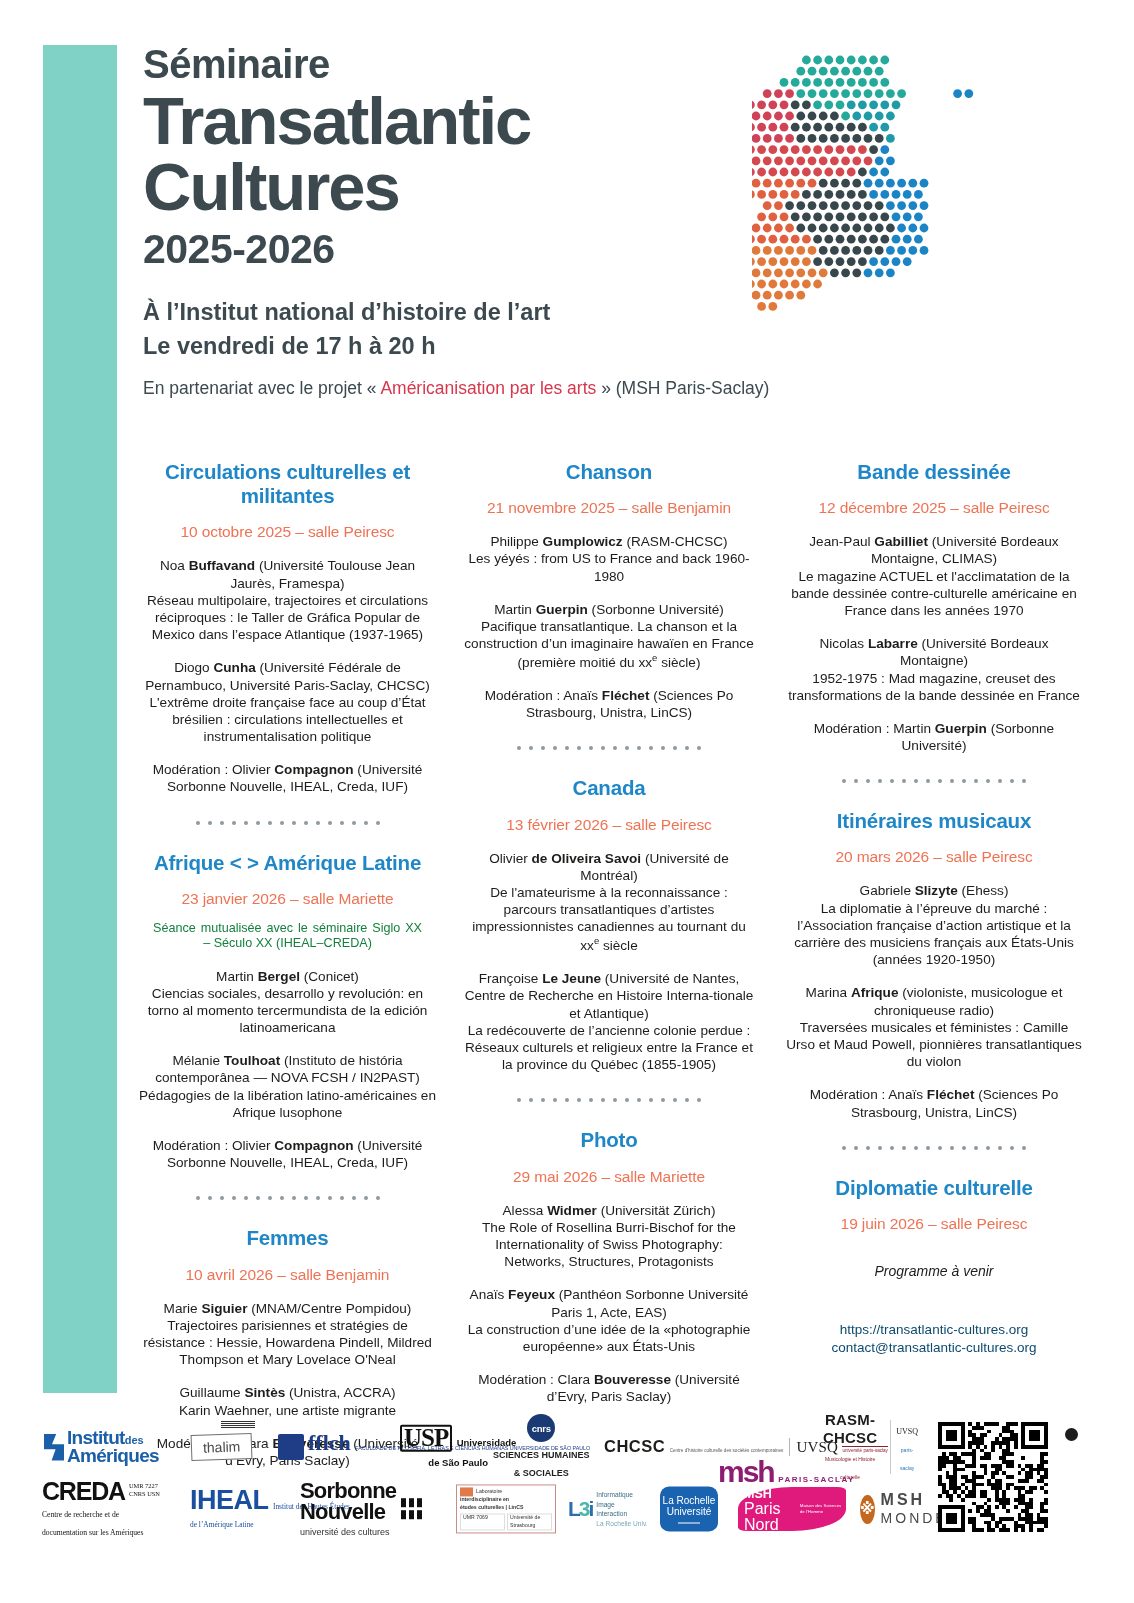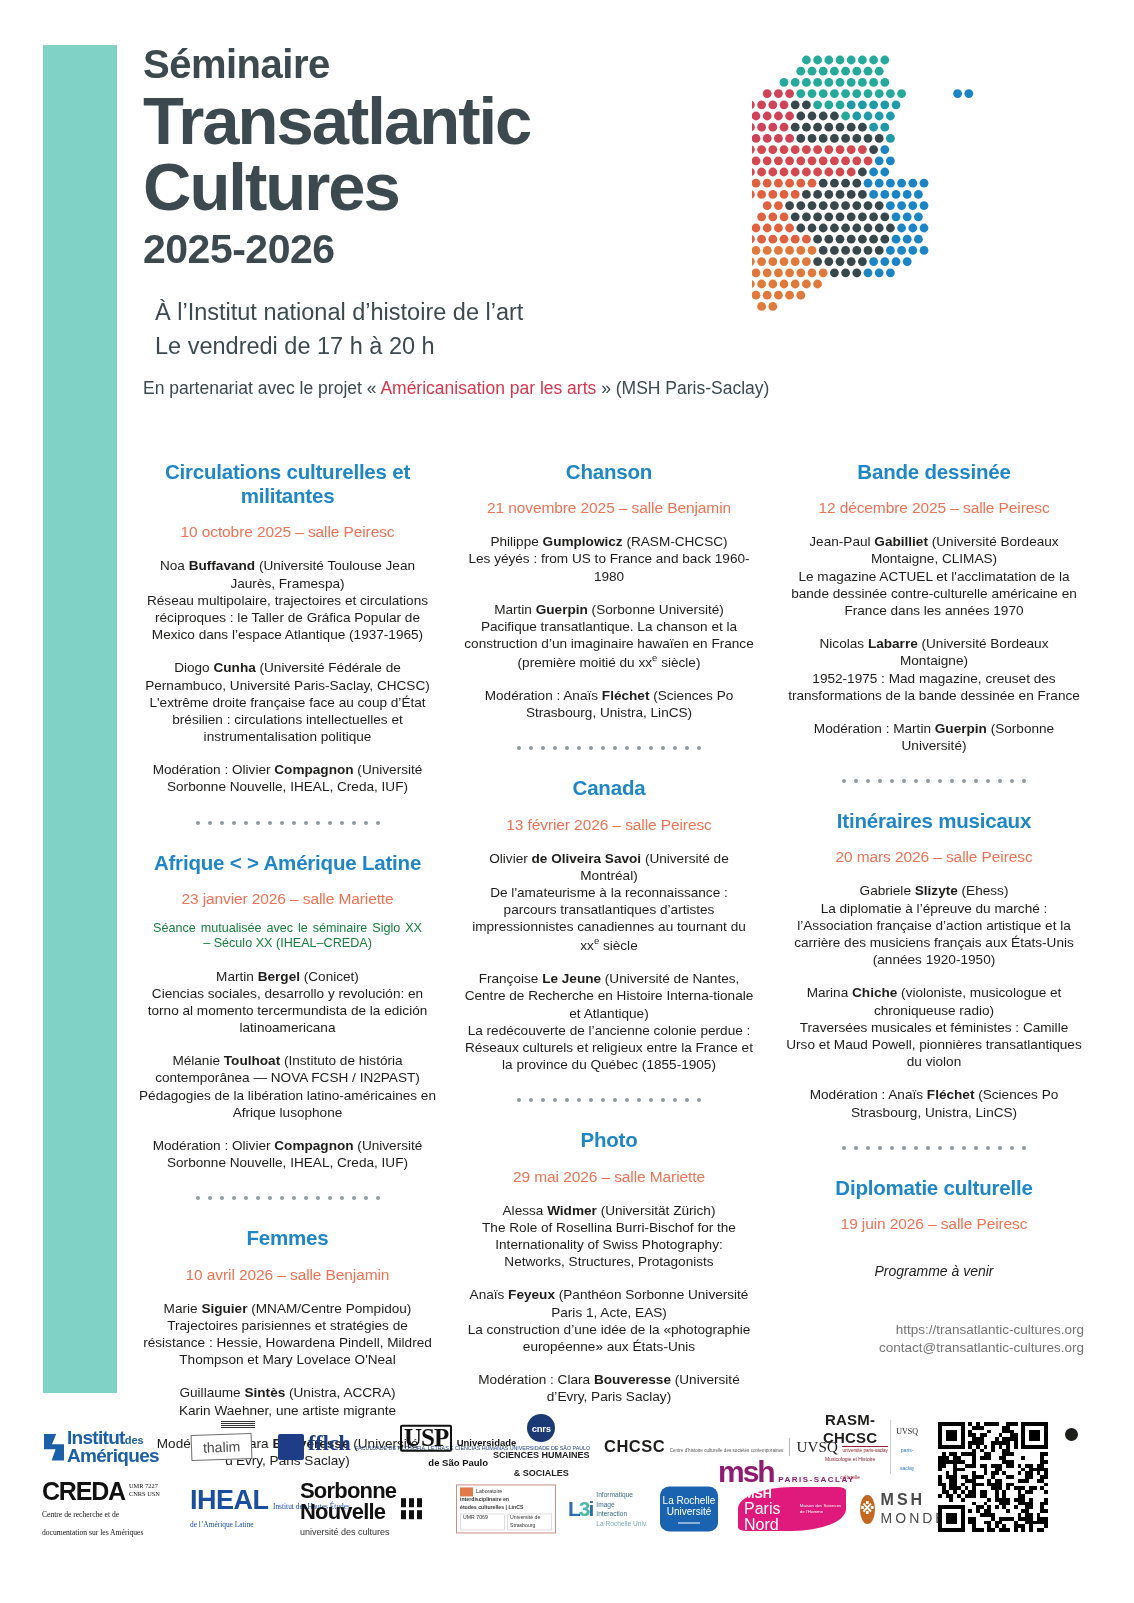--- a/index.html
+++ b/index.html
@@ -24,22 +24,22 @@
   }
   .h-title{
     font-size:67px;font-weight:700;color:#3c4a4f;letter-spacing:-2px;
     line-height:0.98;margin:0;
   }
   .h-years{
     font-size:41px;font-weight:700;color:#3c4a4f;letter-spacing:-0.5px;
     margin:10px 0 0 0;line-height:1;
   }
   .h-venue{
-    font-size:23.5px;font-weight:400;color:#3c4a4f;line-height:1.42;
-    margin:26px 0 0 12px;
+    font-size:23.5px;font-weight:700;color:#3c4a4f;line-height:1.42;
+    margin:26px 0 0 0;
   }
   .h-partner{
     font-size:17.5px;color:#3c4a4f;margin:14px 0 0 0;line-height:1.3;
   }
   .h-partner .accent{color:#d6374d;}
 
   
   .dotmap{position:absolute;left:752px;top:52px;width:300px;height:330px;}
 
   
@@ -78,21 +78,21 @@
     text-align:center;margin:24px 0 24px 0;height:7px;line-height:7px;
     font-size:0;
   }
   .dotdiv i{
     display:inline-block;width:4px;height:4px;border-radius:50%;
     background:#8f9aa0;margin:0 4px;vertical-align:middle;
   }
 
   
   .contact{
-    font-size:13.5px;color:#737373;text-align:right;line-height:1.33;
+    font-size:13.5px;color:#0c4a6e;text-align:center;line-height:1.33;
     margin:42px 0 0 0;
   }
 
   
   .logos{position:absolute;left:38px;top:1418px;width:880px;height:125px;}
   .logo-row{position:absolute;left:0;width:880px;height:58px;}
   .row1{top:0;}
   .row2{top:62px;}
   .logo{
     position:absolute;top:50%;transform:translateY(-50%);
@@ -575,21 +575,21 @@
     <div class="col col3" id="col-2">
         <div class="sec-title">Bande dessinée</div>
         <div class="sec-date">12 décembre 2025 – salle Peiresc</div>
         <div class="talk"><span>Jean-Paul </span><b>Gabilliet</b><span> (Université Bordeaux Montaigne, CLIMAS)</span><br><span>Le magazine ACTUEL et l'acclimatation de la bande dessinée contre-culturelle américaine en France dans les années 1970</span></div>
         <div class="talk"><span>Nicolas </span><b>Labarre</b><span> (Université Bordeaux Montaigne)</span><br><span>1952-1975 : Mad magazine, creuset des transformations de la bande dessinée en France</span></div>
         <div class="talk mod"><span>Modération : Martin </span><b>Guerpin</b><span> (Sorbonne Université)</span></div>
         <div class="dotdiv"><i></i><i></i><i></i><i></i><i></i><i></i><i></i><i></i><i></i><i></i><i></i><i></i><i></i><i></i><i></i><i></i></div>
         <div class="sec-title">Itinéraires musicaux</div>
         <div class="sec-date">20 mars 2026 – salle Peiresc</div>
         <div class="talk"><span>Gabriele </span><b>Slizyte</b><span> (Ehess)</span><br><span>La diplomatie à l’épreuve du marché : l’Association française d’action artistique et la carrière des musiciens français aux États-Unis (années 1920-1950)</span></div>
-        <div class="talk"><span>Marina </span><b>Chiche</b><span> (violoniste, musicologue et chroniqueuse radio)</span><br><span>Traversées musicales et féministes : Camille Urso et Maud Powell, pionnières transatlantiques du violon</span></div>
+        <div class="talk"><span>Marina </span><b>Afrique</b><span> (violoniste, musicologue et chroniqueuse radio)</span><br><span>Traversées musicales et féministes : Camille Urso et Maud Powell, pionnières transatlantiques du violon</span></div>
         <div class="talk mod"><span>Modération : Anaïs </span><b>Fléchet</b><span> (Sciences Po Strasbourg, Unistra, LinCS)</span></div>
         <div class="dotdiv"><i></i><i></i><i></i><i></i><i></i><i></i><i></i><i></i><i></i><i></i><i></i><i></i><i></i><i></i><i></i><i></i></div>
         <div class="sec-title">Diplomatie culturelle</div>
         <div class="sec-date">19 juin 2026 – salle Peiresc</div>
         <div class="sec-tba">Programme à venir</div>
         <div class="contact">
           <div>https://transatlantic-cultures.org</div>
           <div>contact@transatlantic-cultures.org</div>
         </div>
       </div>

